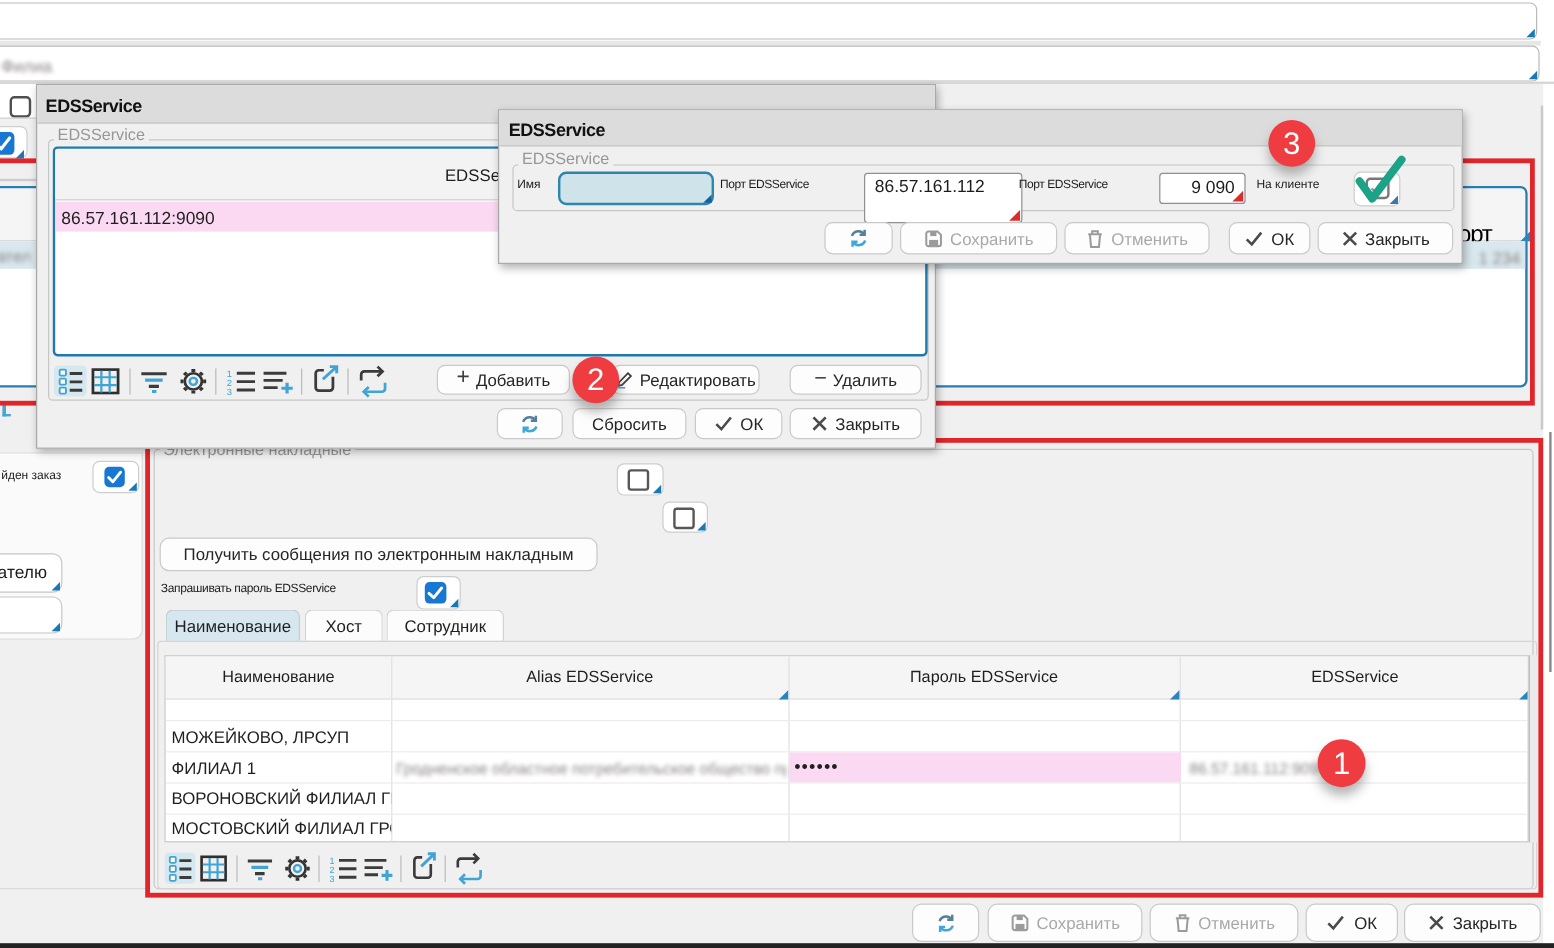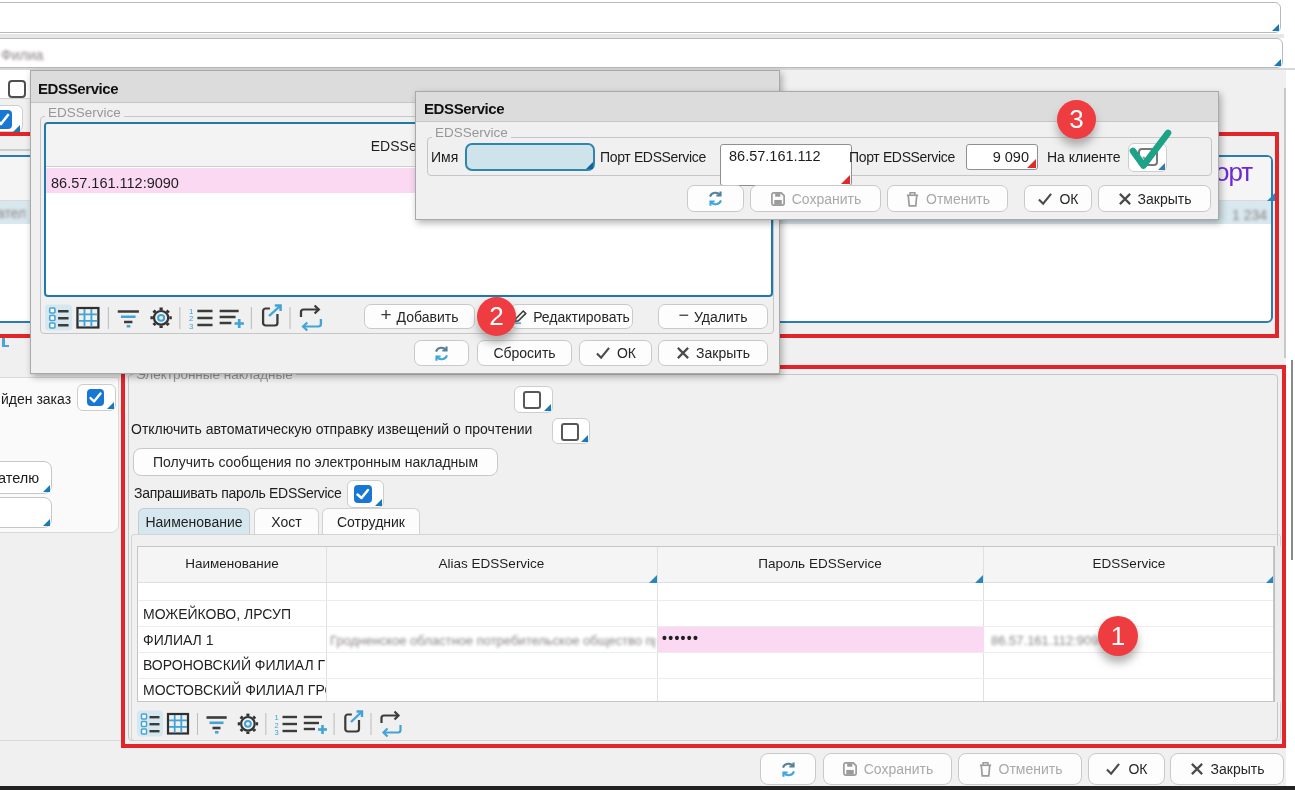--- a/index.html
+++ b/index.html
@@ -10,21 +10,21 @@
 .tr{position:absolute;width:0;height:0;border-left:9px solid transparent;border-bottom:9px solid #e02a2a;right:1px;bottom:1px}
 .cbw{position:absolute;background:#fff;border:1px solid #cdcdcd;border-radius:6px;box-sizing:border-box}
 .redrect{position:absolute;border:4px solid #e1252b;box-sizing:border-box}
 .circ{position:absolute;width:39px;height:39px;border-radius:50%;background:#ee3c41;color:#fff;display:flex;align-items:center;justify-content:center;font-size:26px;box-shadow:0 7px 9px rgba(120,120,120,.55);z-index:40}
 .blur{position:absolute;filter:blur(1.8px);color:#8b8486;white-space:nowrap;overflow:hidden}
 .dlg{position:absolute;background:#f0f0f0;border:1px solid #a9a9a9;box-shadow:2px 3px 7px rgba(0,0,0,.3);box-sizing:border-box}
 .tbar{position:absolute;left:0;top:0;right:0;background:#dcdcdc;border-bottom:1px solid #c6c6c6}
 .ttl{position:absolute;font-weight:bold;font-size:15px;letter-spacing:-.4px;color:#111}
 .gb{position:absolute;border:1px solid #c6c6c6;border-radius:4px;box-sizing:border-box}
 .gbl{position:absolute;color:#979797;font-size:13.5px;background:#f0f0f0;padding:0 3px;white-space:nowrap}
-.lbl{position:absolute;font-size:14px;white-space:nowrap;color:#1c1c1c}
+.lbl{position:absolute;font-size:10px;white-space:nowrap;color:#1c1c1c}
 .inp{position:absolute;background:#fff;border:1.5px solid #8f8f8f;border-radius:3px;box-sizing:border-box;font-size:14.5px;color:#1c1c1c}
 </style></head>
 <body>
 <div id="c">
 
 <div class="a" style="left:0;top:0;width:1295px;height:70px;background:#fff"></div>
 <div class="a" style="left:-12px;top:2px;width:1293px;height:31px;background:#fff;border:1px solid #b9b9b9;border-radius:6px;box-sizing:border-box">
       <i class="tb"></i>
     </div>
 <div class="a" style="left:0;top:34px;width:1284px;height:4px;background:#e7e7e7"></div>
@@ -40,21 +40,21 @@
 <div class="a" style="left:-10px;top:105px;width:33px;height:27px;background:#fff;border:1px solid #cfcfcf;border-radius:6px;box-sizing:border-box"></div>
 <div class="a" style="left:-7px;top:110px;width:19px;height:19px;background:#1877d2;border-radius:4px">
 <svg width="19" height="19" viewBox="0 0 19 19">
         <polyline points="4,10 8,14 15,5" fill="none" stroke="#fff" stroke-width="2.6" stroke-linecap="round" stroke-linejoin="round"></polyline>
       </svg></div>
 <i class="tb" style="left:13px;top:125px;right:auto;bottom:auto"></i>
 
 <div class="a" style="left:0;top:149px;width:30px;height:1.5px;background:#ccc"></div>
 <div class="a" style="left:-15px;top:155px;width:1288px;height:168px;background:#fff;border:2px solid #2b7cb5;border-radius:6px;box-sizing:border-box">
   <div class="a" style="left:0;top:0;width:100%;height:43px;background:#f5f5f5;border-bottom:1px solid #dadada;border-radius:4px 4px 0 0"></div>
-  <div class="a" style="left:1228px;top:0;font-size:26px;letter-spacing:-1px;color:#6d28d9">орт</div>
+  <div class="a" style="left:1228px;top:28px;font-size:20px;letter-spacing:-1px;color:#000000">орт</div>
   <div class="a" style="left:1280px;top:36px;width:0;height:0;border-left:8px solid transparent;border-bottom:8px solid #2586c0"></div>
   <div class="a" style="left:0;top:44px;width:100%;height:23px;background:#d9e8ee"></div>
   <span class="blur" style="left:10px;top:48px;font-size:14px;width:28px">ателю</span>
   <span class="blur" style="left:1245px;top:50px;font-size:14px;width:40px">1 234</span>
 </div>
 
 <div class="a" style="left:2px;top:337px;width:2.5px;height:10px;background:#49a5d7"></div>
 <div class="a" style="left:2px;top:344.5px;width:7px;height:2.5px;background:#49a5d7"></div>
 
 <div class="a" style="left:1286px;top:70px;width:9px;height:716px;background:#fff"></div>
@@ -83,21 +83,20 @@
 <div class="a" style="left:0;top:786px;width:1295px;height:4px;background:#222"></div>
 
 <div class="gb" style="left:128px;top:374px;width:1150px;height:367px"></div>
 <div class="gbl" style="left:133px;top:367px">Электронные накладные</div>
 
 <div class="cbw" style="left:514px;top:386px;width:39px;height:27px">
       <i class="tb"></i>
     </div>
 <div class="a" style="left:523px;top:391px;width:14px;height:14px;background:#fff;border:2px solid #575757;border-radius:3px"></div>
 
-<div class="lbl" style="left:131px;top:421px">Отключить автоматическую отправку извещений о прочтении</div>
 <div class="cbw" style="left:552px;top:418px;width:38px;height:26px">
       <i class="tb"></i>
     </div>
 <div class="a" style="left:561px;top:423px;width:14px;height:14px;background:#fff;border:2px solid #575757;border-radius:3px"></div>
 
 <div class="btn" style="left:133px;top:448px;width:365px;height:28px;border-radius:8px">Получить сообщения по электронным накладным</div>
 
 <div class="lbl" style="left:134px;top:485px;letter-spacing:-.3px">Запрашивать пароль EDSService</div>
 <div class="cbw" style="left:347px;top:480px;width:37px;height:28px">
       <i class="tb"></i>

